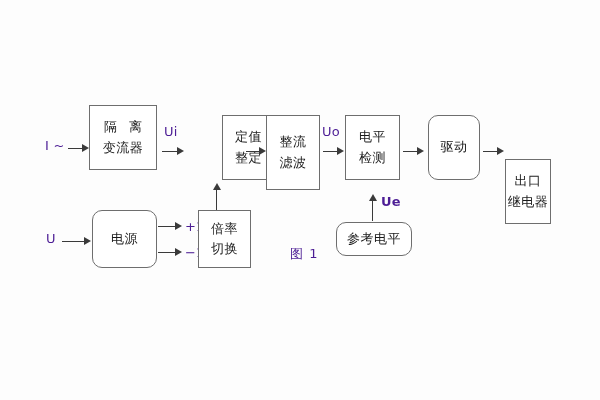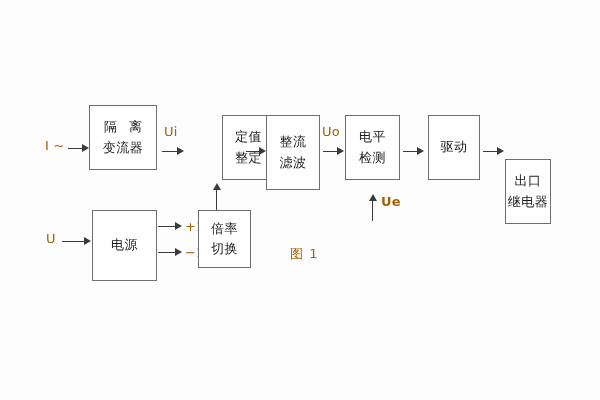--- a/index.html
+++ b/index.html
@@ -38,26 +38,27 @@
   .box .ln {
     display: block;
     white-space: nowrap;
   }
   .box.wide-spaced .ln.sp {
     letter-spacing: 4px;
     padding-left: 4px;
   }
   .box.single {
     font-size: 13px;
+    border-radius: 10px;
   }
 
   
   .lbl {
     position: absolute;
-    color: #a16207;
+    color: #4c1d95;
     font-size: 13px;
     white-space: nowrap;
     letter-spacing: 0.3px;
   }
   .lbl.sig {
     font-size: 13px;
   }
   .lbl.caption {
     font-size: 13px;
     letter-spacing: 1px;
@@ -148,38 +149,41 @@
 
   <div class="box" style="left:505px; top:115px; width:46px; height:65px;margin-top:44px;">
     <span class="ln">出口</span>
     <span class="ln">继电器</span>
   </div>
 
   <div class="lbl sig" style="left:46px; top:231px;">U</div>
   <div class="hline" style="left:62px; top:241px; width:22px;"></div>
   <div class="harrow" style="left:84px; top:237px;"></div>
 
-  <div class="box single" style="left:92px; top:210px; width:65px; height:71px;">
+  <div class="box single" style="left:92px; top:210px; width:65px; height:58px;">
     <span class="ln">电源</span>
   </div>
 
   <div class="hline" style="left:158px; top:226px; width:17px;"></div>
   <div class="harrow" style="left:175px; top:222px;"></div>
   <div class="lbl port" style="left:185px; top:219px;">+12V</div>
 
   <div class="hline" style="left:158px; top:252px; width:17px;"></div>
   <div class="harrow" style="left:175px; top:248px;"></div>
   <div class="lbl port" style="left:185px; top:245px;">−12V</div>
 
   <div class="box" style="left:190px; top:210px; width:53px; height:58px;margin-left:8px;">
     <span class="ln">倍率</span>
     <span class="ln">切换</span>
   </div>
   <div class="vline" style="left:216px; top:189px; height:21px;"></div>
   <div class="varrow" style="left:213px; top:183px;"></div>
 
+  <div class="box single" style="left:336px; top:222px; width:76px; height:34px;">
+    <span class="ln">参考电平</span>
+  </div>
   <div class="vline" style="left:372px; top:200px; height:21px;"></div>
   <div class="varrow" style="left:369px; top:194px;"></div>
   <div class="lbl sig" style="left:381px; top:194px;font-weight:bold;">Ue</div>
 
   <div class="lbl caption" style="left:290px; top:245px;">图 1</div>
 
 </div>
 
 </body></html>

